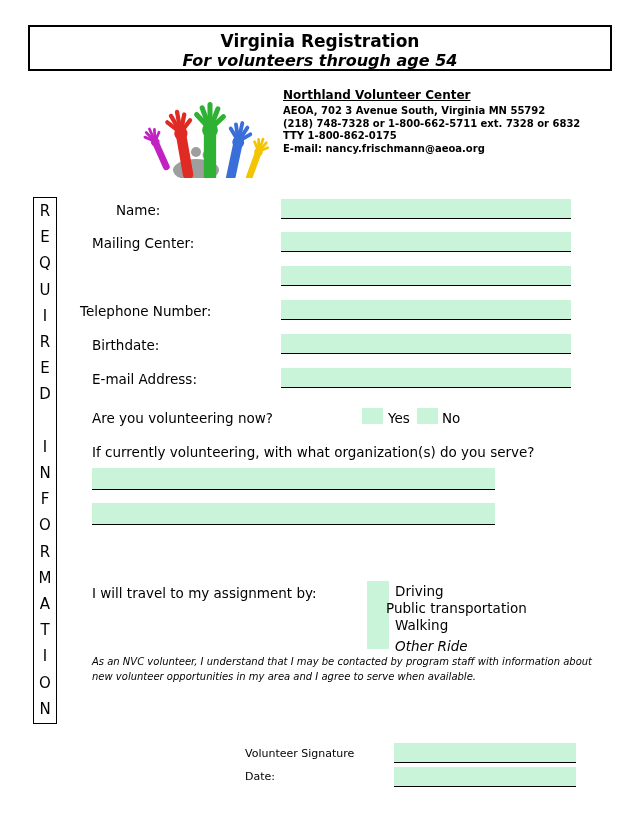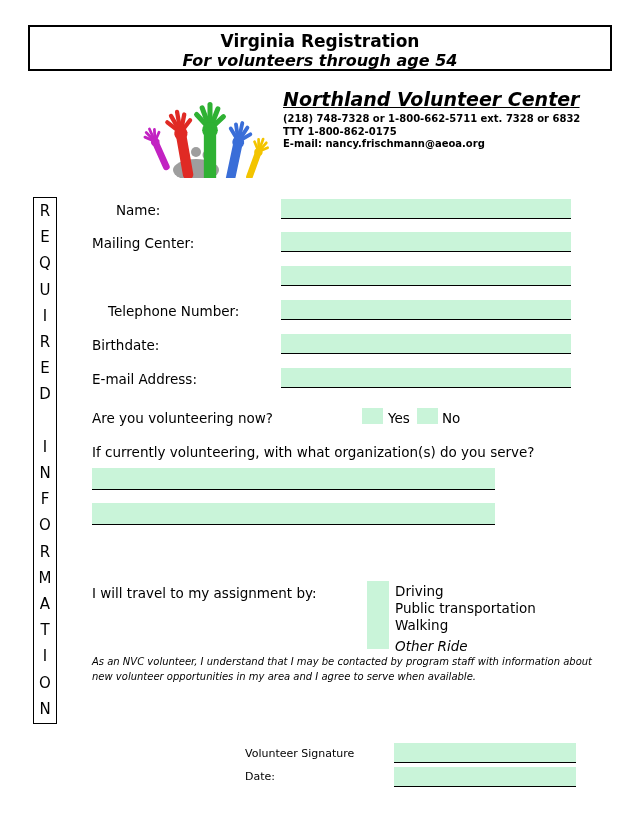--- a/index.html
+++ b/index.html
@@ -8,21 +8,21 @@
   .page { position:relative; width:640px; height:828px; background:#fff; overflow:hidden; }
 
   .title-box { position:absolute; left:28px; top:25px; width:584px; height:46px;
                border:2px solid #000; text-align:center; padding-top:4px; background:#fff; }
   .title { font-size:17px; font-weight:bold; }
   .subtitle { font-size:16px; font-weight:bold; font-style:italic; }
 
   .logo { position:absolute; left:125px; top:90px; }
 
   .org-info { position:absolute; left:283px; top:88px; }
-  .org-name { font-size:19px; font-weight:bold; font-style:italic; text-decoration:underline; margin-bottom:3px; }
+  .org-name { font-size:12px; font-weight:bold; text-decoration:underline; margin-bottom:3px; }
   .org-line { font-size:10px; font-weight:bold; line-height:12.5px; }
 
   .sidebar { position:absolute; left:33px; top:197px; width:24px; height:527px;
              border:1.5px solid #000; }
   .sidebar-text { font-size:15px; line-height:26.2px; text-align:center; white-space:pre-line; }
 
   .label { position:absolute; font-size:13.5px; white-space:nowrap; }
   .label.small { font-size:11px; }
 
   .field { position:absolute; background:var(--field-fill,#c9f4d9); border:0;
@@ -66,20 +66,21 @@
     </g>
     <use href="#hand" transform="translate(32,56) rotate(-24) scale(0.62)" style="color:var(--hand-magenta,#c222c2)"></use>
     <use href="#hand" transform="translate(57,50) rotate(-10) scale(0.95)" style="color:var(--hand-red,#e02a24)"></use>
     <use href="#hand" transform="translate(85,48) scale(1.12)" style="color:var(--hand-green,#2fb133)"></use>
     <use href="#hand" transform="translate(112,58) rotate(12) scale(0.85)" style="color:var(--hand-blue,#3a6ed8)"></use>
     <use href="#hand" transform="translate(132,66) rotate(20) scale(0.6)" style="color:var(--hand-yellow,#f3c400)"></use>
   </svg>
 
   <div class="org-info">
     <div class="org-name">Northland Volunteer Center</div>
+    <div class="org-line">AEOA, 702 3 Avenue South, Virginia MN 55792</div>
     <div class="org-line">(218) 748-7328 or 1-800-662-5711 ext. 7328 or 6832</div>
     <div class="org-line">TTY 1-800-862-0175</div>
     <div class="org-line">E-mail: nancy.frischmann@aeoa.org</div>
   </div>
 
   <div class="sidebar">
     <div class="sidebar-text">R
 E
 Q
 U
@@ -101,21 +102,21 @@
 N</div>
   </div>
 
   <div class="label" style="left:92px; top:202px;margin-left:24px;">Name:</div>
   <input type="text" class="field" style="left: 281px; top: 199px; width: 290px;" value="">
 
   <div class="label" style="left:92px; top:235px;">Mailing Center:</div>
   <input type="text" class="field" style="left: 281px; top: 232px; width: 290px;" value="">
   <input type="text" class="field" style="left: 281px; top: 266px; width: 290px;" value="">
 
-  <div class="label" style="left:108px; top:303px;">Telephone Number:</div>
+  <div class="label" style="left:80px; top:303px;">Telephone Number:</div>
   <input type="text" class="field" style="left: 281px; top: 300px; width: 290px;" value="">
 
   <div class="label" style="left:92px; top:337px;">Birthdate:</div>
   <input type="text" class="field" style="left: 281px; top: 334px; width: 290px;" value="">
 
   <div class="label" style="left:92px; top:371px;">E-mail Address:</div>
   <input type="text" class="field" style="left: 281px; top: 368px; width: 290px;" value="">
 
   <div class="label" style="left:92px; top:410px;">Are you volunteering now?</div>
   <div class="checkbox" style="left:362px; top:408px;"></div>
@@ -124,21 +125,21 @@
   <div class="label" style="left:442px; top:410px;">No</div>
 
   <div class="label" style="left:92px; top:444px;">If currently volunteering, with what organization(s) do you serve?</div>
   <input type="text" class="field" style="left: 92px; top: 468px; width: 403px; height: 22px;" value="">
   <input type="text" class="field" style="left: 92px; top: 503px; width: 403px; height: 22px;" value="">
 
   <div class="label" style="left:92px; top:585px;">I will travel to my assignment by:</div>
   <div class="checkbox travel" style="left:367px; top:581px;"></div>
   <div class="label" style="left:395px; top:583px;">Driving</div>
   <div class="checkbox travel" style="left:367px; top:598px;"></div>
-  <div class="label" style="left:395px; top:600px;">Public transportation</div>
+  <div class="label" style="left:386px; top:600px;">Public transportation</div>
   <div class="checkbox travel" style="left:367px; top:615px;"></div>
   <div class="label" style="left:395px; top:617px;">Walking</div>
   <div class="checkbox travel" style="left:367px; top:632px;"></div>
   <div class="label" style="left:395px; top:638px;font-style:italic;">Other Ride</div>
 
   <div class="agreement">As an NVC volunteer, I understand that I may be contacted by program staff with information about new volunteer opportunities in my area and I agree to serve when available.</div>
 
   <div class="label small" style="left:245px; top:747px;">Volunteer Signature</div>
   <input type="text" class="field" style="left: 394px; top: 743px; width: 182px;" value="">
   <div class="label small" style="left:245px; top:770px;">Date:</div>

